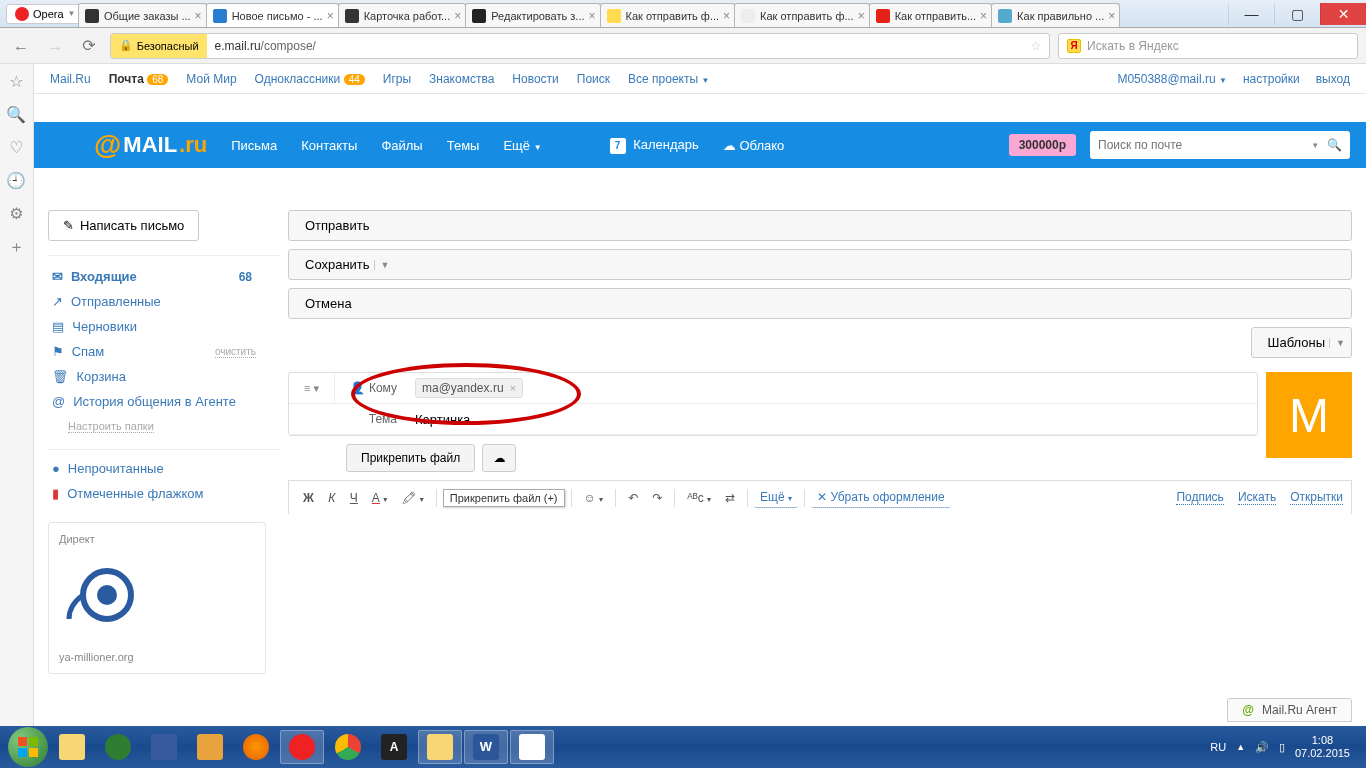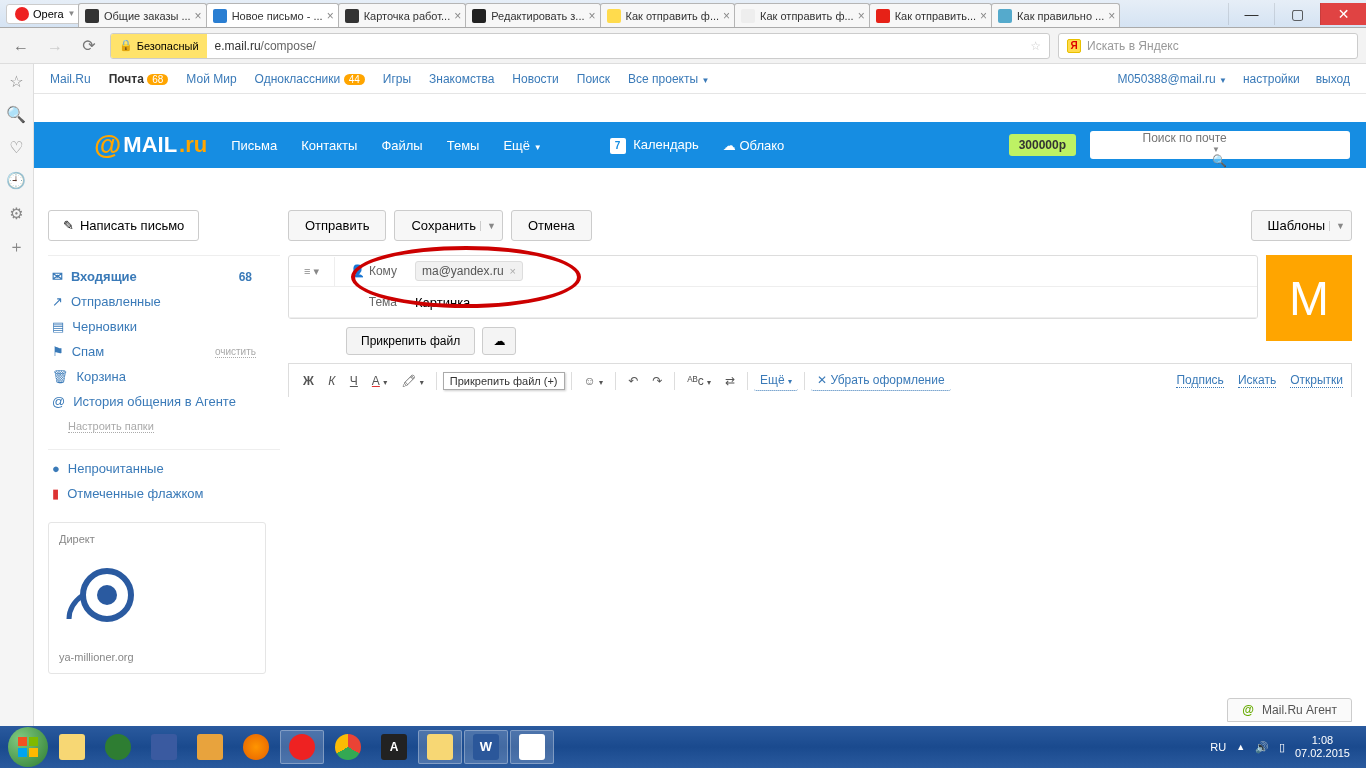--- a/index.html
+++ b/index.html
@@ -44,22 +44,22 @@
 .badge { background:#ffa500; color:#fff; border-radius:8px; padding:0 5px; font-size:10px; }
 .topnav-right { margin-left:auto; display:flex; gap:16px; }
 
 
 .blue-header { height:46px; background:#168de2; display:flex; align-items:center; padding:0 16px 0 60px; gap:24px; color:#fff; }
 .mail-logo { display:flex; align-items:center; gap:2px; font-size:22px; font-weight:bold; }
 .mail-logo .at { color:#ffa500; font-size:28px; }
 .mail-logo .ru { color:#ffa500; }
 .hdr-link { color:#fff; font-size:13px; }
 .hdr-right { margin-left:auto; display:flex; align-items:center; gap:14px; }
-.yellow-btn { background:#bef264; color:#333; padding:4px 10px; border-radius:3px; font-size:12px; font-weight:bold; }
-.search-mail { background:#fff; border-radius:3px; height:28px; width:260px; display:flex; align-items:center; padding:0 8px; color:#999;flex-direction:column; }
+.yellow-btn { background:#f9a8d4; color:#333; padding:4px 10px; border-radius:3px; font-size:12px; font-weight:bold; }
+.search-mail { background:#fff; border-radius:3px; height:28px; width:260px; display:flex; align-items:center; padding:0 8px; color:#999; }
 .search-mail input { border:none; outline:none; flex:1; font-size:12px; }
 .search-mail .s-icon { color:#888; }
 
 
 .main { display:flex; flex:1; overflow:hidden; }
 .folders { width:246px; padding:14px 0 0 14px; }
 .compose-btn { border:1px solid #ccc; background:#fff; padding:7px 14px; border-radius:3px; display:inline-flex; align-items:center; gap:6px; font-size:13px; margin-bottom:14px; }
 .folder-list { border-top:1px solid #eee; padding-top:8px; }
 .folder { display:flex; align-items:center; gap:8px; padding:5px 4px; font-size:13px; color:#3a7ab8; }
 .folder.active { font-weight:bold; }
@@ -69,21 +69,21 @@
 .divider { border-top:1px solid #eee; margin:6px 0; }
 .ad-block { border:1px solid #e5e5e5; border-radius:3px; margin:16px 14px 0 0; padding:10px; font-size:11px; }
 .ad-title { color:#888; margin-bottom:10px; }
 .ad-img { width:80px; height:80px; margin:0 auto 10px; }
 .ad-link { color:#2958a8; font-weight:bold; text-decoration:underline; display:block; margin-bottom:6px; }
 .ad-text { color:#555; line-height:1.4; }
 .ad-domain { color:#888; margin-top:4px; }
 
 
 .compose { flex:1; padding:14px 14px 0 8px; display:flex; flex-direction:column; }
-.toolbar { display:flex; gap:8px; margin-bottom:14px; }
+.toolbar { display:flex; gap:8px; margin-bottom:14px;flex-direction:column; }
 .tb-btn { border:1px solid #ccc; background:#f7f7f7; padding:7px 16px; border-radius:3px; font-size:13px; display:flex; align-items:center; gap:4px; }
 .tb-btn.split { padding-right:6px; }
 .tb-caret { border-left:1px solid #ccc; padding-left:6px; color:#888; font-size:9px; }
 .tb-right { margin-left:auto;justify-content:space-between; }
 .fields { border:1px solid #ddd; border-radius:3px; margin-bottom:0; position:relative; }
 .field-row { display:flex; align-items:center; border-bottom:1px solid #eee; }
 .field-row:last-child { border-bottom:none; }
 .fr-ctrl { width:46px; border-right:1px solid #eee; display:flex; align-items:center; justify-content:center; padding:8px 0; color:#888; font-size:11px; }
 .fr-label { width:72px; text-align:right; padding:8px 10px 8px 0; color:#666; font-size:12px; display:flex; align-items:center; justify-content:flex-end; gap:4px; }
 .fr-value { flex:1; padding:5px 8px; }

